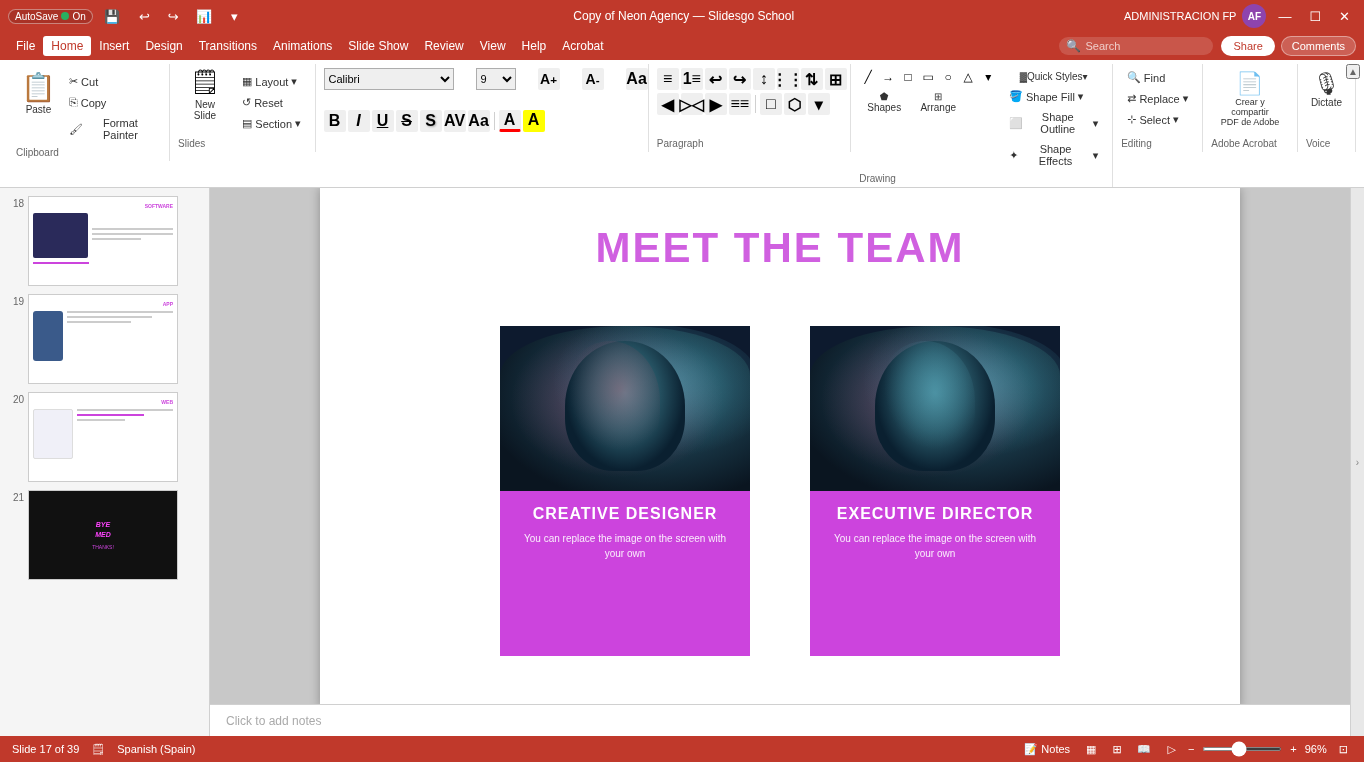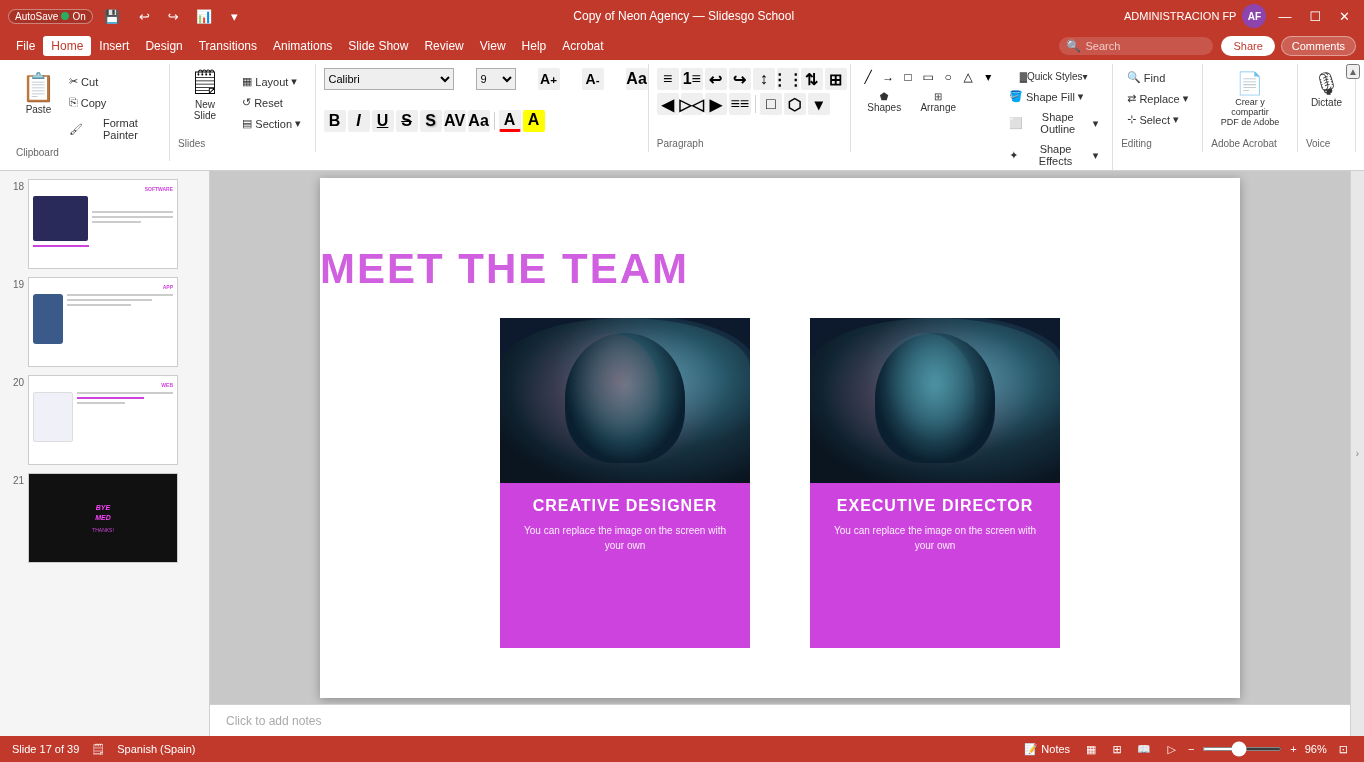--- a/index.html
+++ b/index.html
@@ -221,23 +221,23 @@
       flex-shrink: 0;
     }
     .status-left { display: flex; align-items: center; gap: 12px; }
     .status-right { display: flex; align-items: center; gap: 8px; }
     .status-btn { background: none; border: none; color: white; cursor: pointer; font-size: 11px; padding: 2px 4px; }
     .zoom-slider { width: 80px; height: 4px; accent-color: white; }
 
     
     .slide-title {
       position: absolute;
-      top: 67px;
+      top: 38px;
       left: 0; right: 0;
-      text-align: left;
+      text-align: center;
       font-size: 42px;
       font-weight: 900;
       letter-spacing: 2px;
       color: #222;
       text-transform: uppercase;
     }
     .slide-title span { color: #d060e0; }
     .team-cards {
       position: absolute;
       top: 140px;
@@ -573,20 +573,21 @@
           <span>Shape Outline</span>
           <span>▾</span>
         </button>
         <button class="ribbon-btn-small">
           <span>✦</span>
           <span>Shape Effects</span>
           <span>▾</span>
         </button>
       </div>
     </div>
+    <div class="ribbon-group-label">Drawing</div>
   </div>
 
   <div class="ribbon-group">
     <div style="flex:1; padding-top:4px; display:flex; flex-direction:column; gap:2px;">
       <button class="ribbon-btn-small">
         <span>🔍</span>
         <span>Find</span>
       </button>
       <button class="ribbon-btn-small">
         <span>⇄</span>

